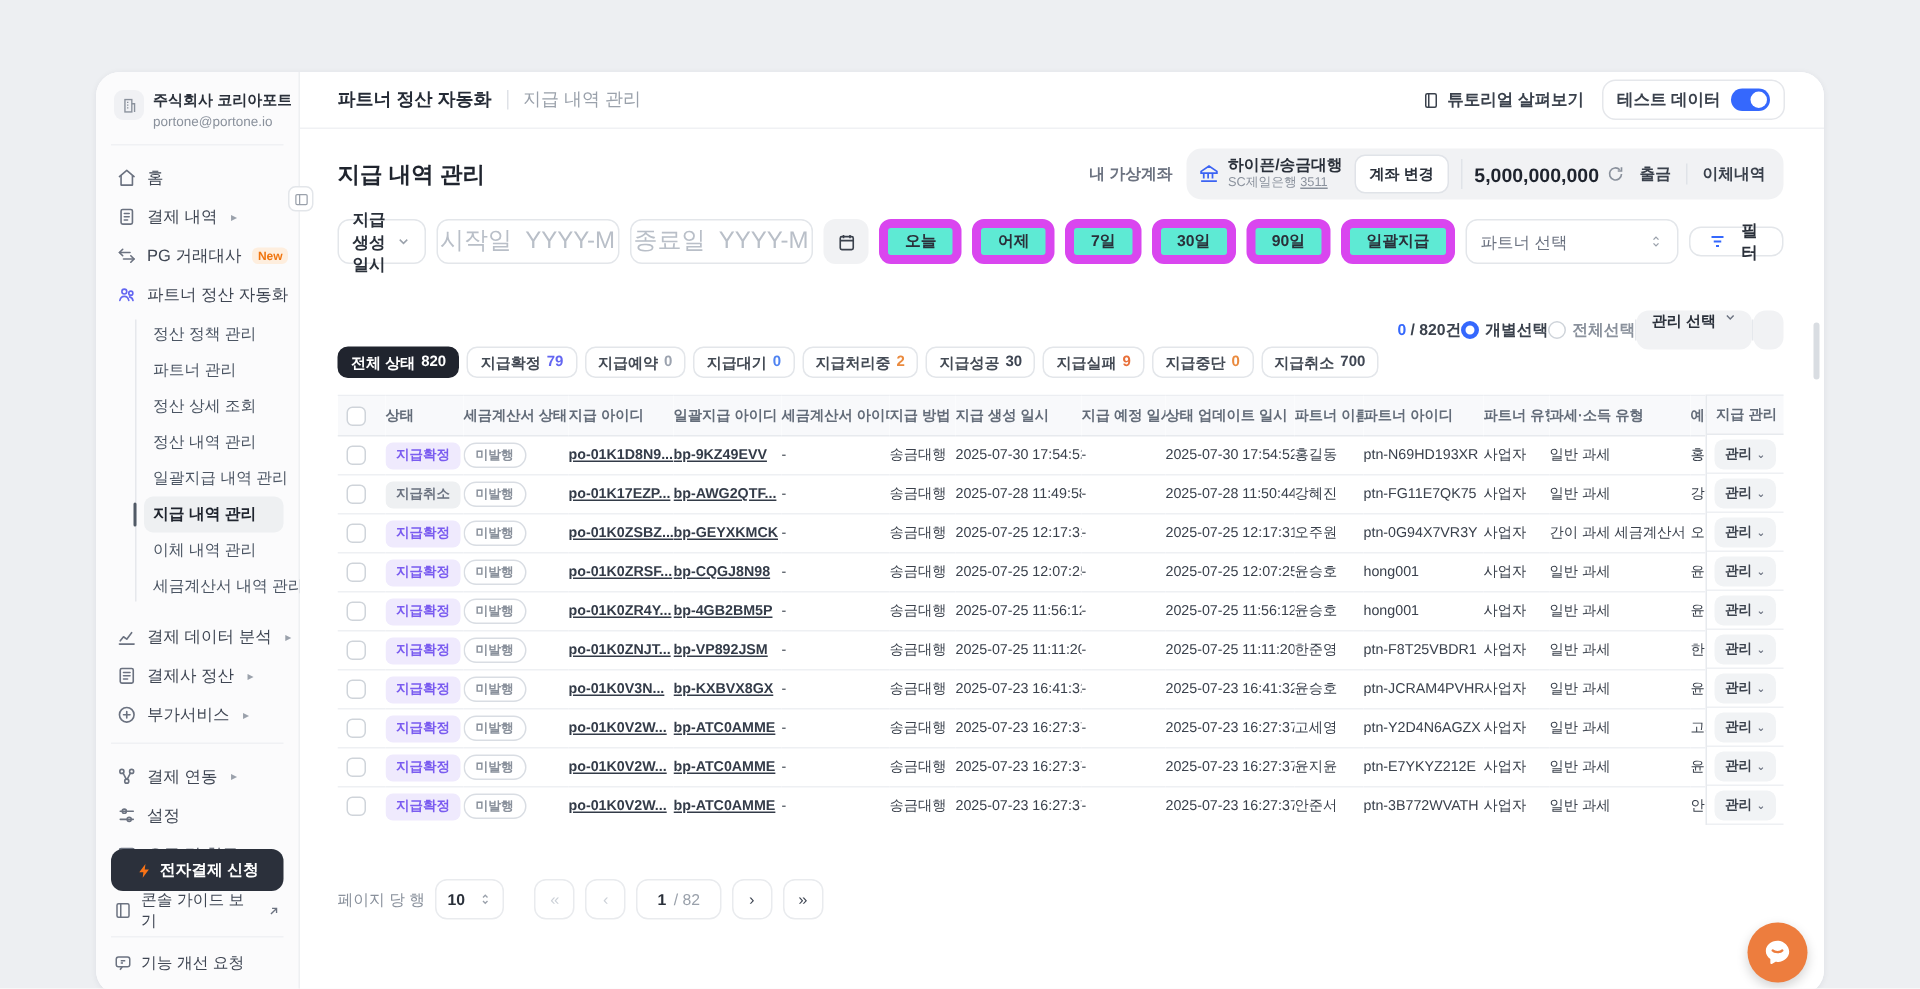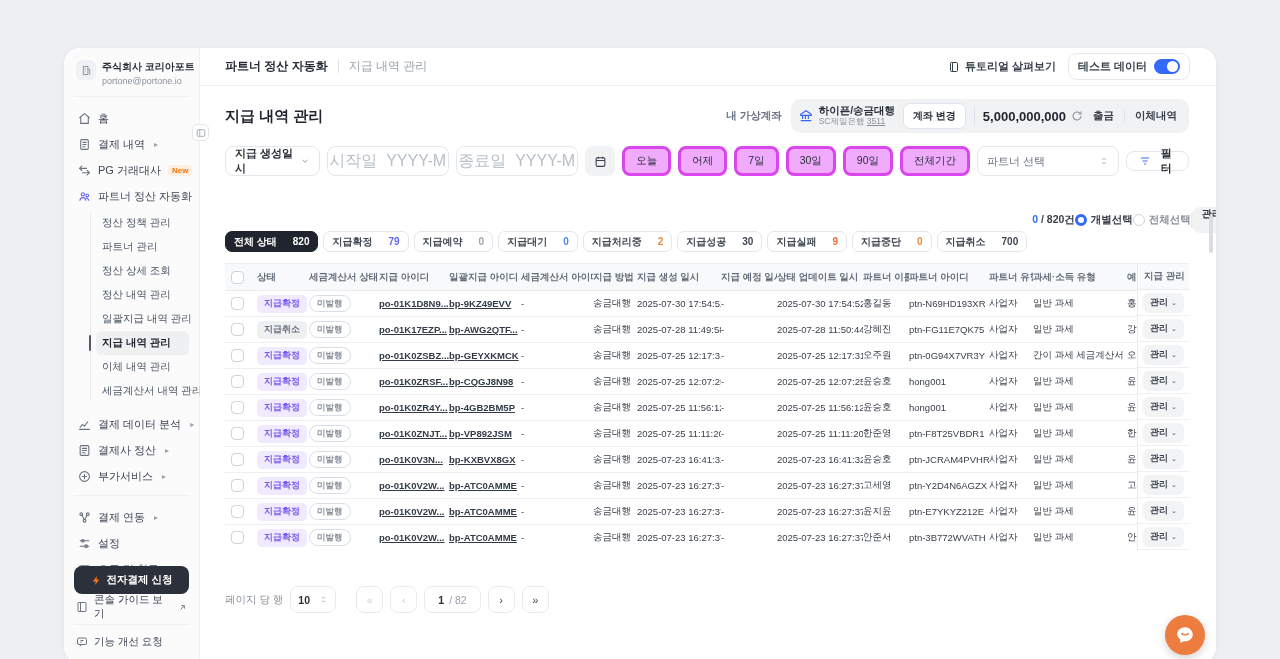--- a/index.html
+++ b/index.html
@@ -60,27 +60,27 @@
   .refresh{color:#8a919c;display:flex;cursor:pointer;}
   .txt-btn{font-size:10.5px;font-weight:600;color:#3a414c;background:none;border:none;cursor:pointer;padding:0 2px;}
   
   .filter-row{display:flex;align-items:center;gap:7px;}
   .sel{height:30px;border:1px solid #e3e6ea;border-radius:8px;background:#fff;display:flex;align-items:center;
        padding:0 9px;font-size:11px;font-weight:700;color:#2a303a;cursor:pointer;}
   .sel .chev{margin-left:auto;color:#9aa1ab;display:flex;}
   .date-input{height:30px;border:1px solid #e3e6ea;border-radius:8px;padding:0 1px;font-size:16px;color:#2a303a;width:122px;}
   .date-input::placeholder{color:#b9bfc8;}
   .icon-btn{height:30px;width:30px;border:none;border-radius:8px;background:#f1f2f4;display:flex;align-items:center;justify-content:center;color:#3a414c;cursor:pointer;flex:none;}
-  .range-btn{height:30px;border:3px solid #d946ef;border-radius:8px;background:#f0abfc;font-size:10.5px;font-weight:400;color:#2a303a;padding:0 11px;cursor:pointer;white-space:nowrap;}
+  .range-btn{height:30px;border:6px solid #d946ef;border-radius:8px;background:#5eead4;font-size:10.5px;font-weight:700;color:#2a303a;padding:0 11px;cursor:pointer;white-space:nowrap;}
   .filter-right{margin-left:auto;display:flex;gap:7px;align-items:center;}
   .filter-btn{height:20px;border:1px solid #e3e6ea;border-radius:8px;background:#fff;font-size:11px;font-weight:700;color:#2a303a;
               padding:0 12px;display:flex;align-items:center;gap:6px;cursor:pointer;}
   
   .status-row{display:flex;align-items:center;margin-top:11px;gap:5px;}
-  .pill{height:21px;border:1px solid #e3e6ea;border-radius:7px;background:#fff;display:flex;align-items:center;gap:16px;
+  .pill{height:21px;border:1px solid #e3e6ea;border-radius:7px;background:#fff;display:flex;align-items:center;gap:4px;
         padding:0 8px;font-size:10px;font-weight:600;color:#434a54;cursor:pointer;white-space:nowrap;margin-top:44px;}
   .pill.active{background:#20242e;border-color:#20242e;color:#fff;}
   .pill .cnt{font-weight:700;}
   .sel-area{margin-left:auto;display:flex;align-items:center;gap:0;}
   .sel-count{font-size:10.5px;font-weight:700;color:#3a414c;white-space:nowrap;}
   .sel-count .n{color:#3568fd;}
   .radio-lab{display:flex;align-items:center;gap:4px;font-size:10.5px;font-weight:600;color:#3a414c;cursor:pointer;white-space:nowrap;}
   .radio{width:12px;height:12px;border-radius:50%;border:1.5px solid #cfd4da;background:#fff;flex:none;}
   .radio.on{border:3.5px solid #3568fd;}
   .vdiv{width:1px;height:14px;background:#e5e8ec;}
@@ -388,21 +388,21 @@
                 <path d="M4 10h16M8 3v4M16 3v4"></path>
               </svg>
           </span>
         </button>
         <span id="quick-ranges" style="display:flex;gap:7px">
             <button class="range-btn">오늘</button>
             <button class="range-btn">어제</button>
             <button class="range-btn">7일</button>
             <button class="range-btn">30일</button>
             <button class="range-btn">90일</button>
-            <button class="range-btn">전체기간</button>
+            <button class="range-btn">일괄지급</button>
           </span>
         <div class="filter-right">
           <div class="sel" style="width:150px">
             <span style="color:#6b7280;font-weight:500">파트너 선택</span>
             <span class="chev">
               <svg width="10" height="10" viewBox="0 0 24 24" fill="none" stroke="currentColor" stroke-width="2.2">
                   <path d="M8 9l4-4 4 4M8 15l4 4 4-4"></path>
                 </svg>
             </span>
           </div>

